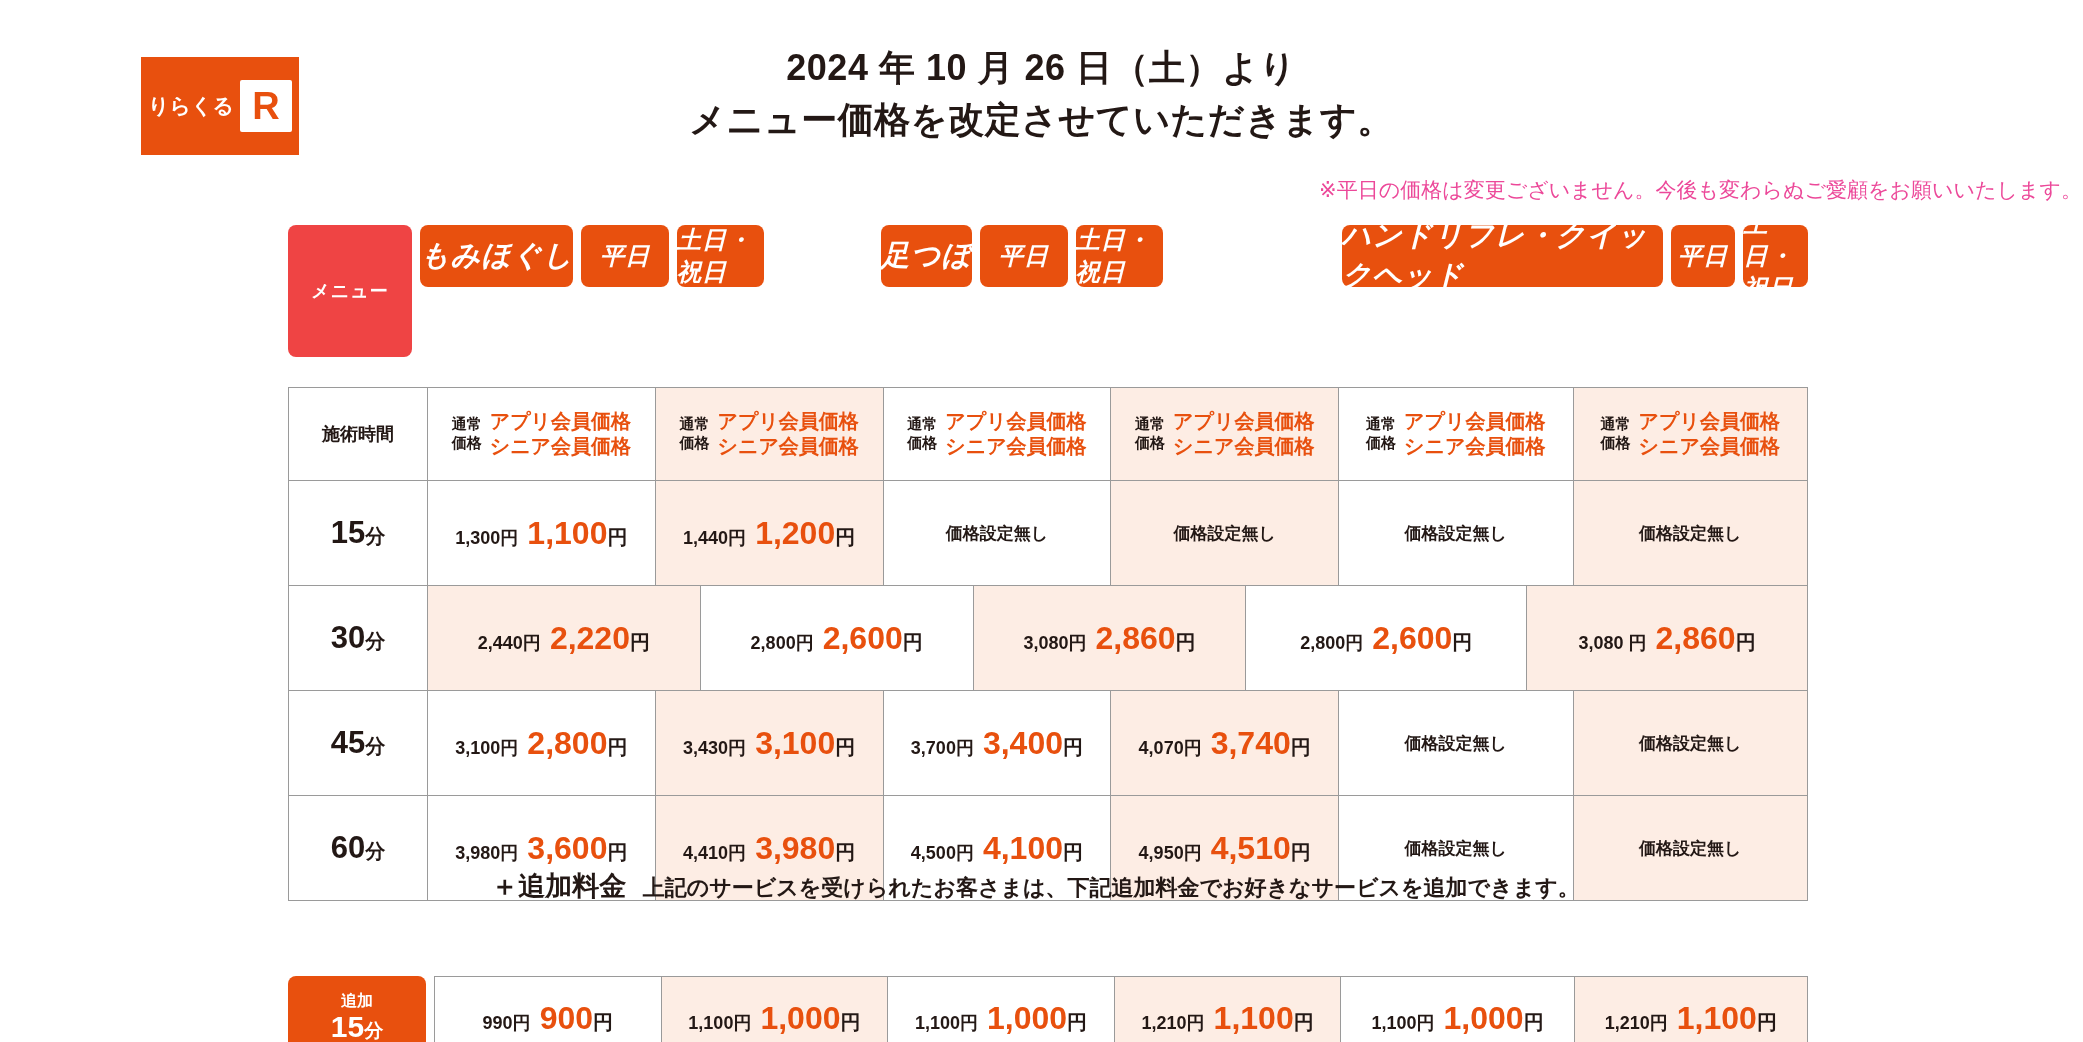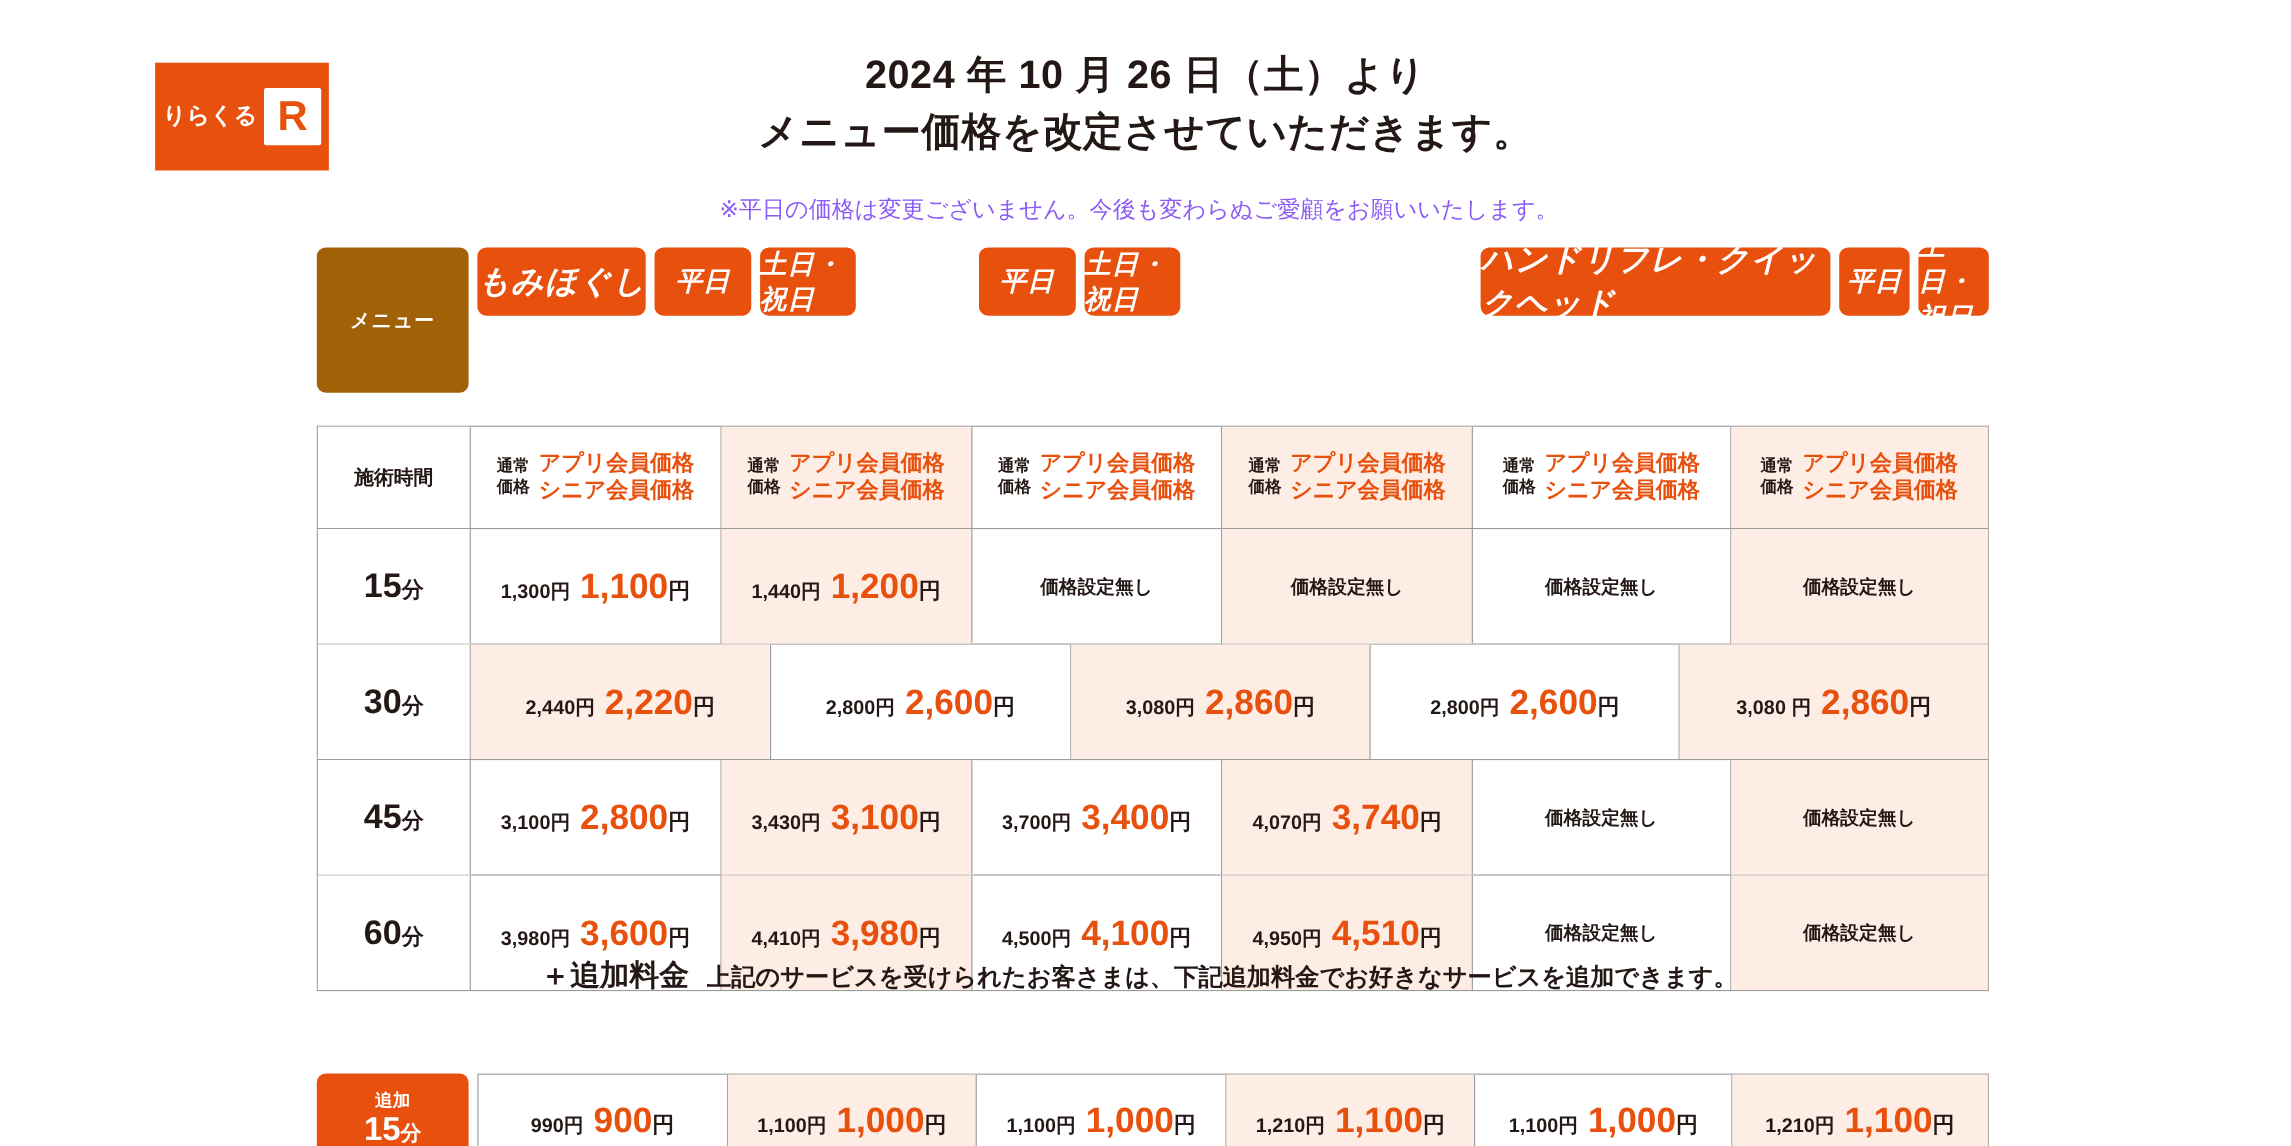--- a/index.html
+++ b/index.html
@@ -65,40 +65,40 @@
     text-align: center;
     font-size: 36px;
     font-weight: 700;
     letter-spacing: 0.5px;
     line-height: 1.45;
     color: #231815;
   }
   .headline .l2 { display:block; }
   .subnote {
     position: absolute;
-    left: 0; right: 12px;
+    left: 0; right: 1px;
     top: 176px;
-    text-align: center;
+    text-align: right;
     font-size: 21px;
     font-weight: 400;
-    color: #8b5cf6;
+    color: #ec4899;
   }
 
   
   .hdr {
     position: absolute;
     left: 288px;
     top: 225px;
     width: 1520px;
     display: flex;
     gap: 8px;
   }
   .hdr-menu-cell {
-    width: 138px;
-    background: #a16207;
+    width: 124px;
+    background: #ef4444;
     border-radius: 8px;
     color: #fff;
     display: flex;
     align-items: center;
     justify-content: center;
     font-size: 18px;
     font-weight: 700;
     letter-spacing: 1px;
     height: 132px;
   }
@@ -295,20 +295,21 @@
     <div class="hdr-menu-cell">メニュー</div>
     <div class="hdr-groups">
       <div class="hdr-group g1">
         <div class="hdr-group-title">もみほぐし</div>
         <div class="hdr-group-subs">
           <div class="hdr-sub">平日</div>
           <div class="hdr-sub">土日・祝日</div>
         </div>
       </div>
       <div class="hdr-group g2">
+        <div class="hdr-group-title">足つぼ</div>
         <div class="hdr-group-subs">
           <div class="hdr-sub">平日</div>
           <div class="hdr-sub">土日・祝日</div>
         </div>
       </div>
       <div class="hdr-group g3">
         <div class="hdr-group-title">ハンドリフレ・クイックヘッド</div>
         <div class="hdr-group-subs">
           <div class="hdr-sub">平日</div>
           <div class="hdr-sub">土日・祝日</div>

